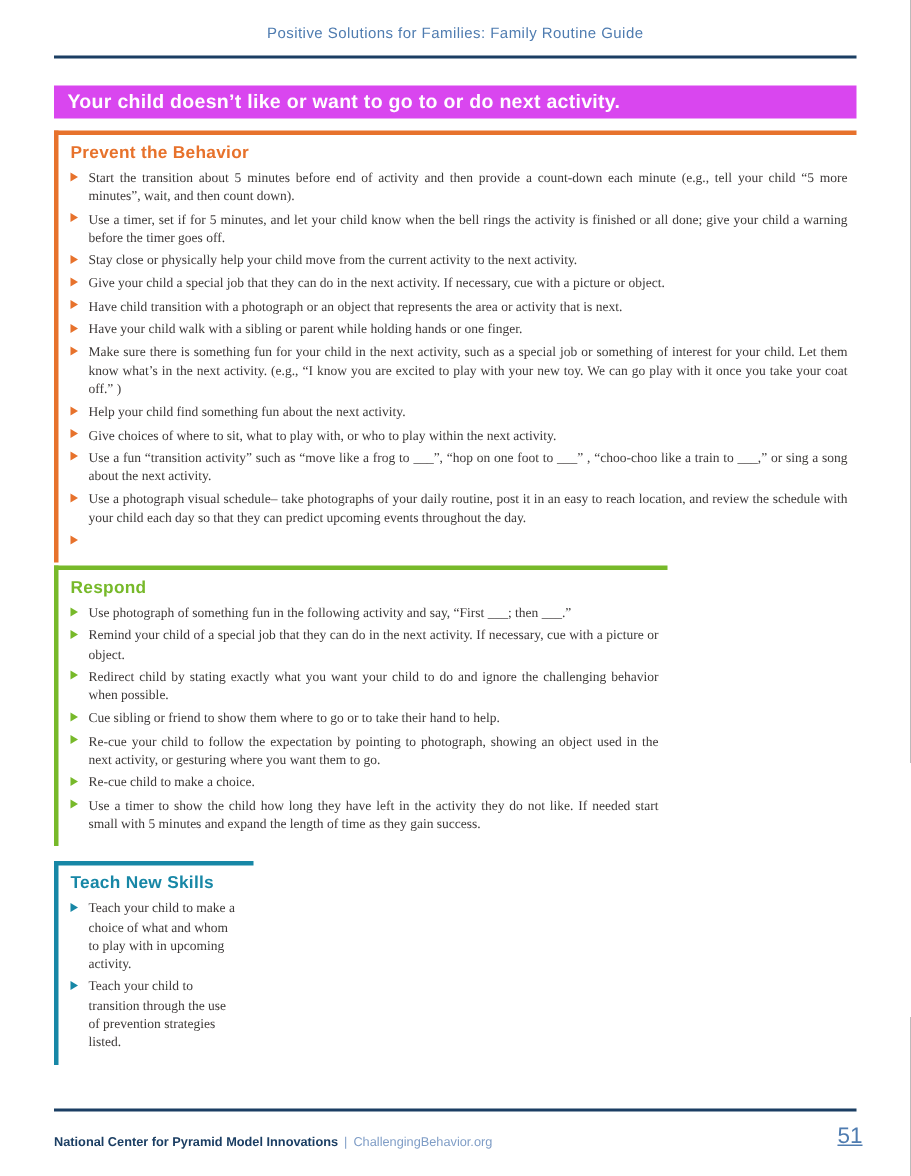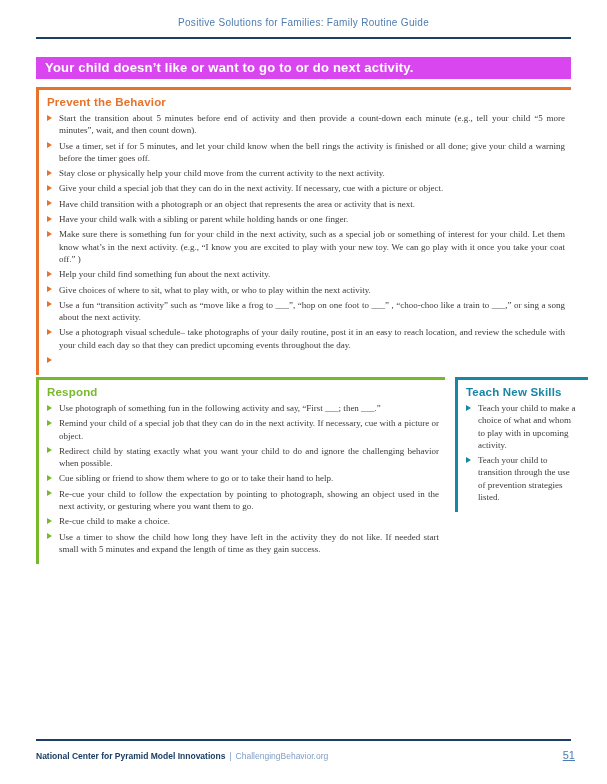--- a/index.html
+++ b/index.html
@@ -63,20 +63,21 @@
   }
   .prevent h2 { color: #e7722c; }
   .prevent .tri { border-left-color: #e7722c; }
   .main-row {
     position: absolute;
     top: 377px; left: 36px;
     width: 552px;
     display: flex;
     gap: 10px;
     align-items: flex-start;
+    flex-direction: column;
   }
   .respond {
     width: 409px;
     min-height: 171px;
     border-color: #77b92a;
   }
   .respond h2 { color: #77b92a; }
   .respond .tri { border-left-color: #77b92a; }
   .teach {
     width: 133px;
@@ -118,21 +119,21 @@
     align-items: flex-end;
     font-family: "Liberation Sans", sans-serif;
     font-size: 8.5px;
   }
   .footer .org { color: #1b3e63; font-weight: bold; }
   .footer .sep { color: #7f9dc6; margin: 0 4px; }
   .footer .site { color: #7f9dc6; }
   .footer .pagenum {
     margin-left: auto;
     color: #4f7cb0;
-    font-size: 11px;
+    font-size: 15px;
     text-decoration: underline;
   }
 </style>
 </head>
 <body>
 
 <div class="page">
 
   <div class="header-title">Positive Solutions for Families: Family Routine Guide</div>
 

